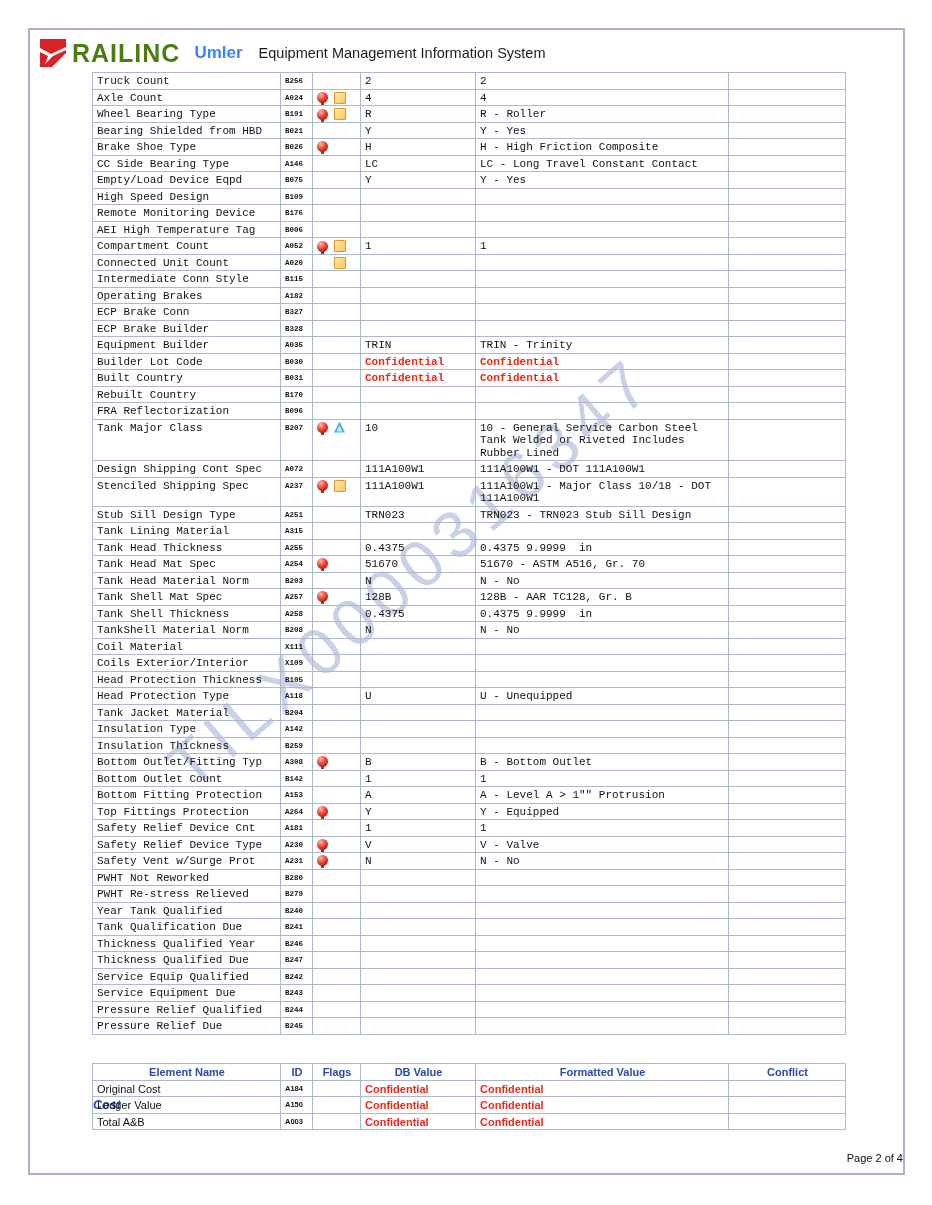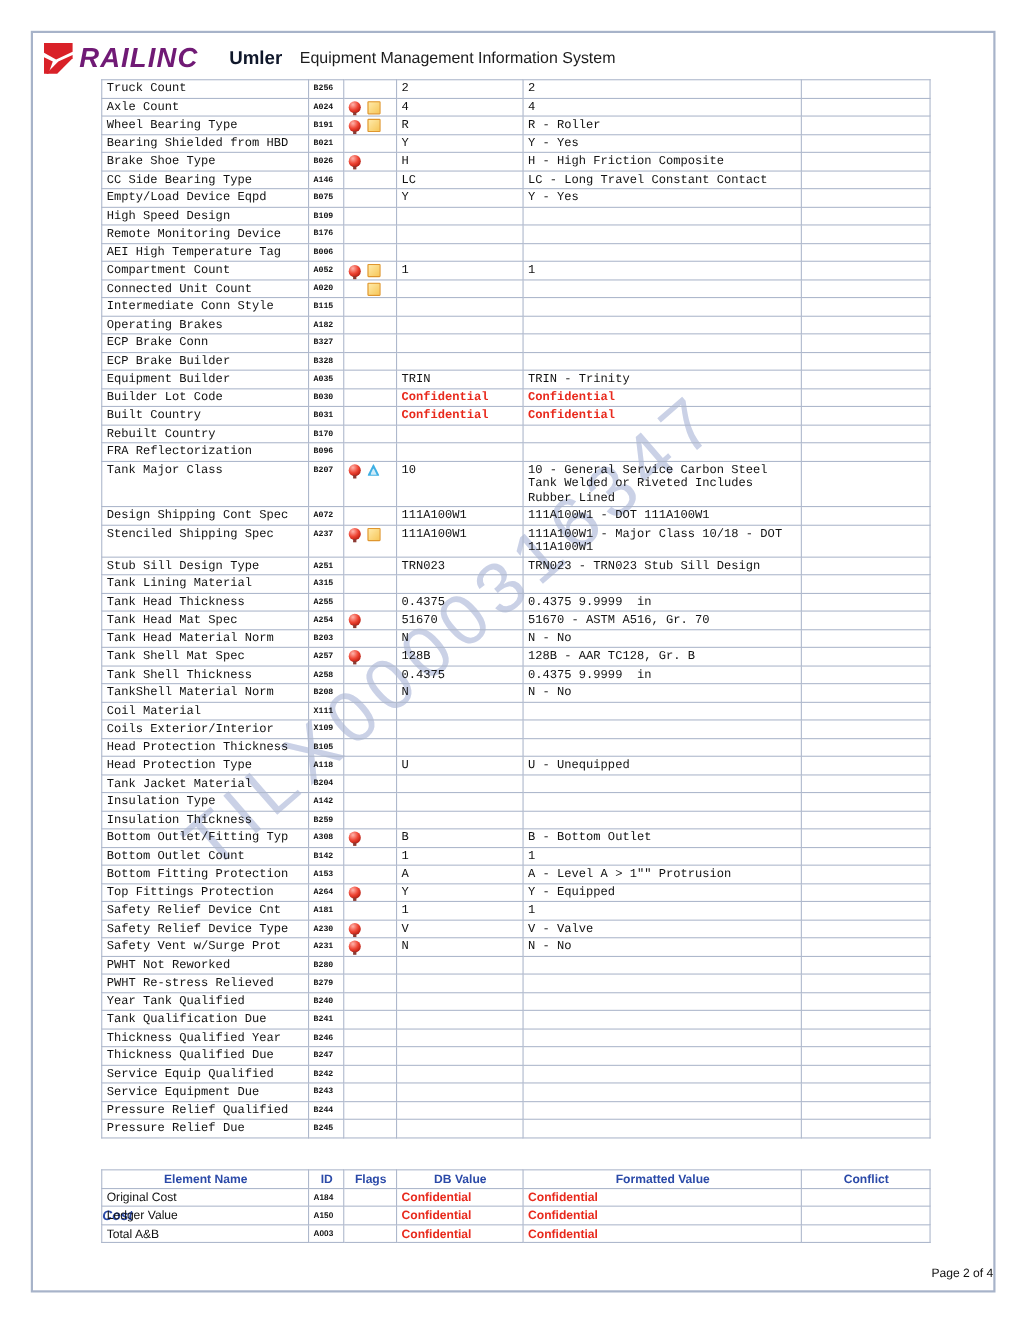--- a/index.html
+++ b/index.html
@@ -8,22 +8,22 @@
     font-family:"Liberation Sans", sans-serif;color:#111;
     -webkit-font-smoothing:antialiased;
   }
   .frame{
     position:absolute;left:28px;top:28px;width:873px;height:1143px;
     border:2px solid #a7b3c9;background:#fff;
   }
   
   .hdr{position:absolute;left:8px;top:5px;height:36px;display:flex;align-items:center;z-index:4;}
   .logo{width:30px;height:30px;margin-right:4px;}
-  .brand{font-size:25px;font-weight:bold;font-style:italic;letter-spacing:1px;color:#701a75;}
-  .app{font-size:17px;font-weight:bold;margin-left:28px;color:#0f172a;}
+  .brand{font-size:25px;font-weight:bold;letter-spacing:1px;color:#4d7c0f;}
+  .app{font-size:17px;font-weight:bold;margin-left:14px;color:#3b82f6;}
   .subtitle{font-size:14.5px;margin-left:16px;color:#1c1c1c;}
   
   .watermark{
     position:absolute;left:70px;top:505px;width:620px;text-align:center;
     transform:rotate(-41deg);font-size:66px;letter-spacing:8px;
     color:#96a4cf;opacity:.5;z-index:1;pointer-events:none;white-space:nowrap;
   }
   
   table{border-collapse:collapse;table-layout:fixed;background:transparent;position:relative;z-index:2;}
   td,th{border:1px solid #aeb8cc;overflow:hidden;vertical-align:top;background:transparent;}

